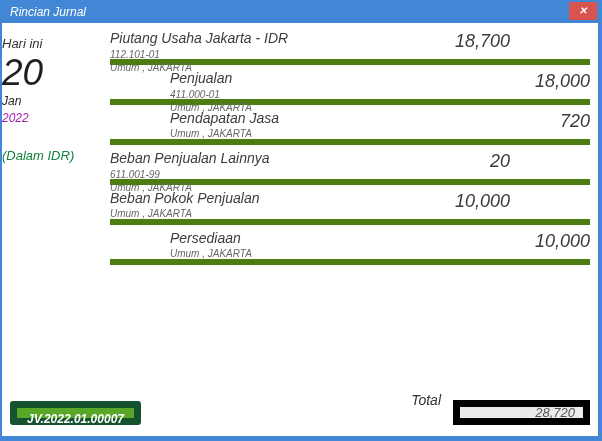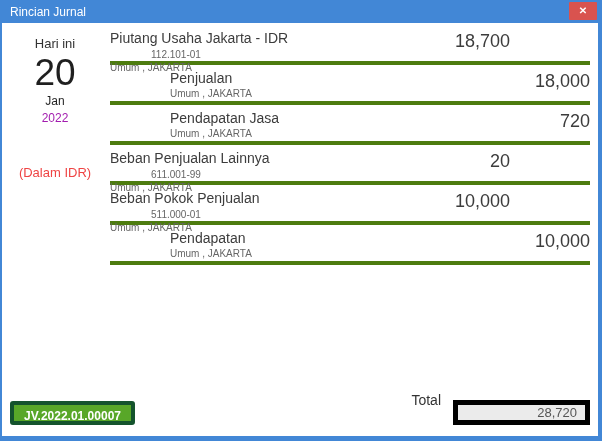--- a/index.html
+++ b/index.html
@@ -1,15 +1,15 @@
 <!DOCTYPE html>
 <html><head>
 <meta charset="utf-8">
 <style>
-  * { margin:0; padding:0; box-sizing:border-box; }
+  * { margin:0; padding:0; box-sizing:border-box;font-style:italic; }
   html,body { width:602px; height:441px; font-family:"Liberation Sans","DejaVu Sans",sans-serif; }
 
   .window {
     position:relative; width:602px; height:441px;
     background:#4287d6; overflow:hidden;
   }
 
   
   .titlebar {
     position:absolute; top:0; left:0; right:0; height:23px;
@@ -28,60 +28,60 @@
 
   
   .content {
     position:absolute; top:23px; left:2px; right:4px; bottom:5px;
     background:#fff;
   }
 
   
   .datebox {
     position:absolute; left:0; top:0; width:106px;
-    padding-top:13px; text-align:center; color:#2f2f2f;
+    padding-top:13px; color:#2f2f2f;
   }
   .datebox .today { font-size:13px; color:#333; }
   .datebox .day   { font-size:37px; font-weight:300; line-height:1.05; color:#1f1f1f; margin-top:3px; }
   .datebox .month { font-size:12px; font-weight:300; color:#1f1f1f; margin-top:1px; }
   .datebox .year  { font-size:12px; color:#a21caf; margin-top:3px; }
-  .datebox .currency { font-size:13px; color:#ef4444; margin-top:40px; }
+  .datebox .currency { font-size:13px; color:#15803d; margin-top:23px; }
 
   
   .entries {
     position:absolute; left:108px; top:2px; width:480px;
   }
   .row {
     position:relative; height:40px; padding-top:6px;
-    border-bottom:4px solid #4d7c0f;
+    border-bottom:6px solid #4d7c0f;
   }
   .row .name   { font-size:14px; line-height:15px; color:#3c3c3c; }
-  .row .code   { font-size:10px; line-height:11px; color:#666; margin-top:3px;margin-left:41px; }
+  .row .code   { font-size:10px; line-height:11px; color:#666; margin-top:3px; }
   .row .branch { font-size:10px; line-height:11px; color:#666; margin-top:2px; }
   .row.indent .name, .row.indent .code, .row.indent .branch { margin-left:60px; }
   .amount {
     position:absolute; top:6px; font-size:18px; color:#3c3c3c;
   }
   .amount.debit  { right:80px; }
   .amount.credit { right:0;margin-left:10px; }
 
   
   .journal-badge {
     position:absolute; left:8px; bottom:11px; height:24px;
-    background:#58a728; border:4px solid #14532d; border-radius:3px;
+    background:#58a728; border:7px solid #14532d; border-radius:3px;
     color:#fff; font-size:12px; font-weight:bold; line-height:22px;
     padding:0 10px; cursor:pointer;
   }
   .total-label {
     position:absolute; right:157px; bottom:28px;
     font-size:14px; color:#333;
   }
   .total-field {
     position:absolute; right:8px; bottom:11px; width:137px; height:25px;
-    background:#ebebeb; border:5px solid #000000;
+    background:#ebebeb; border:7px solid #000000;
     font-family:"Liberation Sans","DejaVu Sans",sans-serif;
     font-size:13px; color:#555; text-align:right; padding:0 8px;
   }
 </style>
 </head>
 <body>
 
 <div class="window">
 
   <div class="titlebar">
@@ -105,46 +105,46 @@
 
       <div class="row">
         <div class="name">Piutang Usaha Jakarta - IDR</div>
         <div class="code">112.101-01</div>
         <div class="branch">Umum , JAKARTA</div>
         <div class="amount debit">18,700</div>
       </div>
 
       <div class="row indent">
         <div class="name">Penjualan</div>
+        <div class="code">411.000-01</div>
         <div class="branch">Umum , JAKARTA</div>
         <div class="amount credit">18,000</div>
       </div>
 
       <div class="row indent">
         <div class="name">Pendapatan Jasa</div>
         <div class="branch">Umum , JAKARTA</div>
         <div class="amount credit">720</div>
       </div>
 
       <div class="row">
         <div class="name">Beban Penjualan Lainnya</div>
         <div class="code">611.001-99</div>
         <div class="branch">Umum , JAKARTA</div>
         <div class="amount debit">20</div>
       </div>
 
       <div class="row">
         <div class="name">Beban Pokok Penjualan</div>
-        <div class="code">511.000-01</div>
         <div class="branch">Umum , JAKARTA</div>
         <div class="amount debit">10,000</div>
       </div>
 
       <div class="row indent">
-        <div class="name">Pendapatan</div>
+        <div class="name">Persediaan</div>
         <div class="branch">Umum , JAKARTA</div>
         <div class="amount credit">10,000</div>
       </div>
 
     </main>
 
     <div class="journal-badge">JV.2022.01.00007</div>
     <span class="total-label">Total</span>
     <input class="total-field" type="text" readonly="" value="28,720" style="">
 

